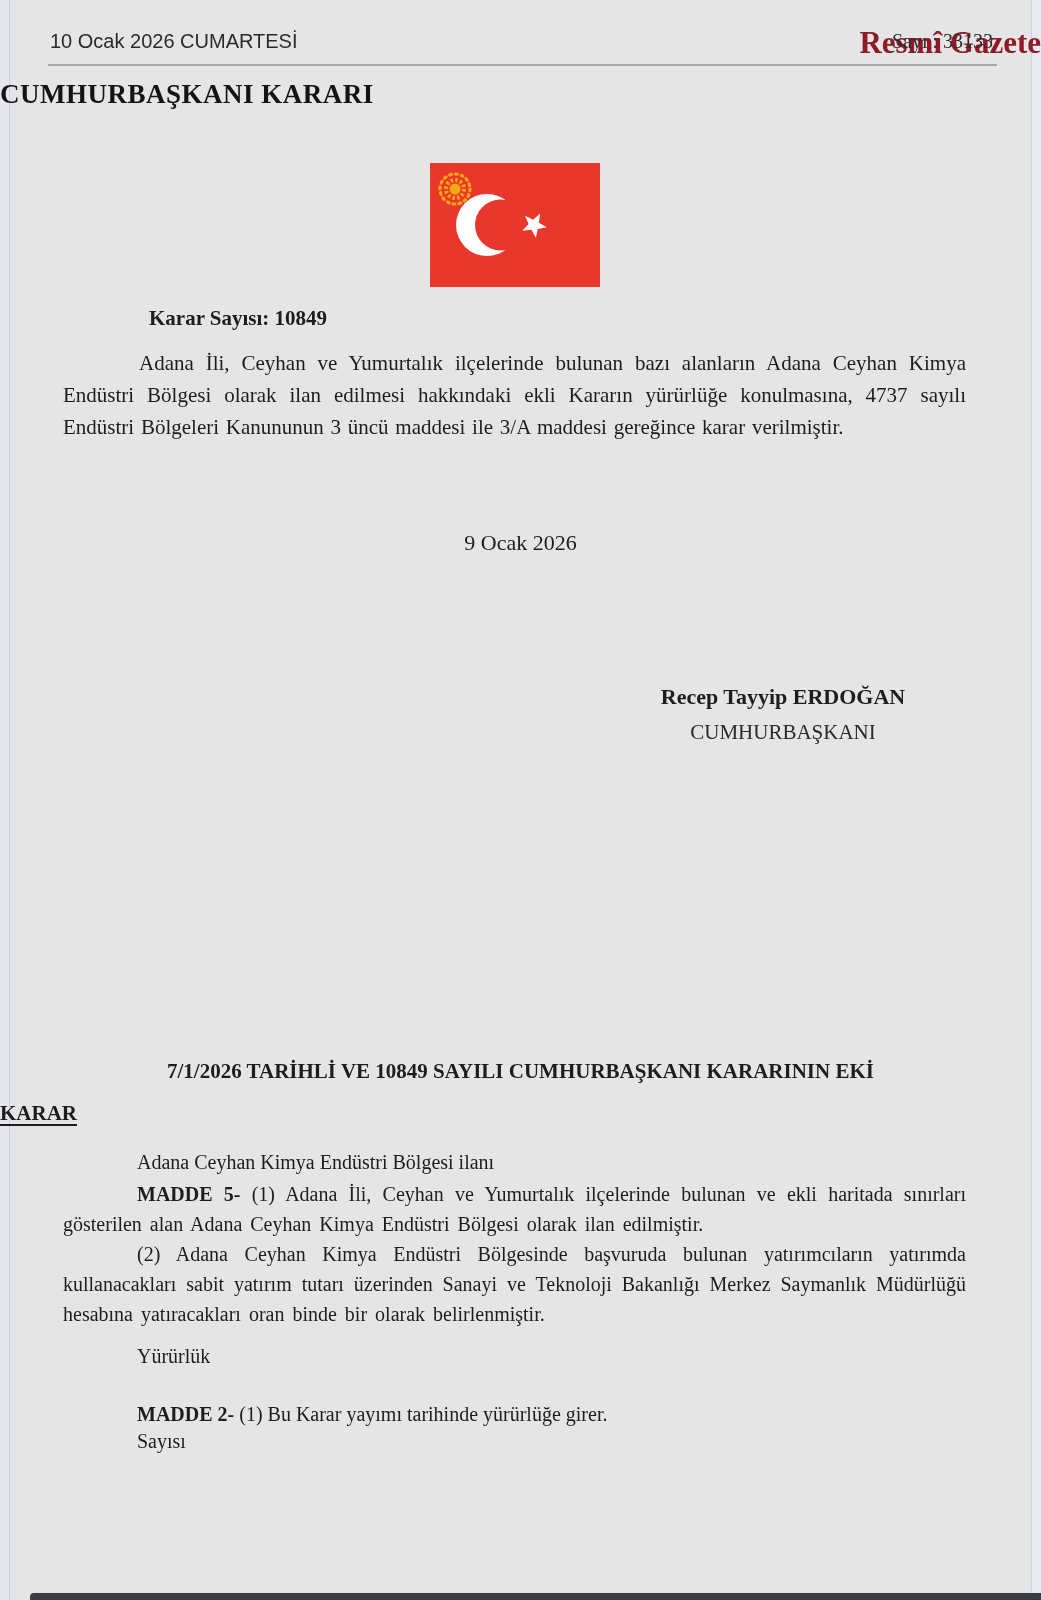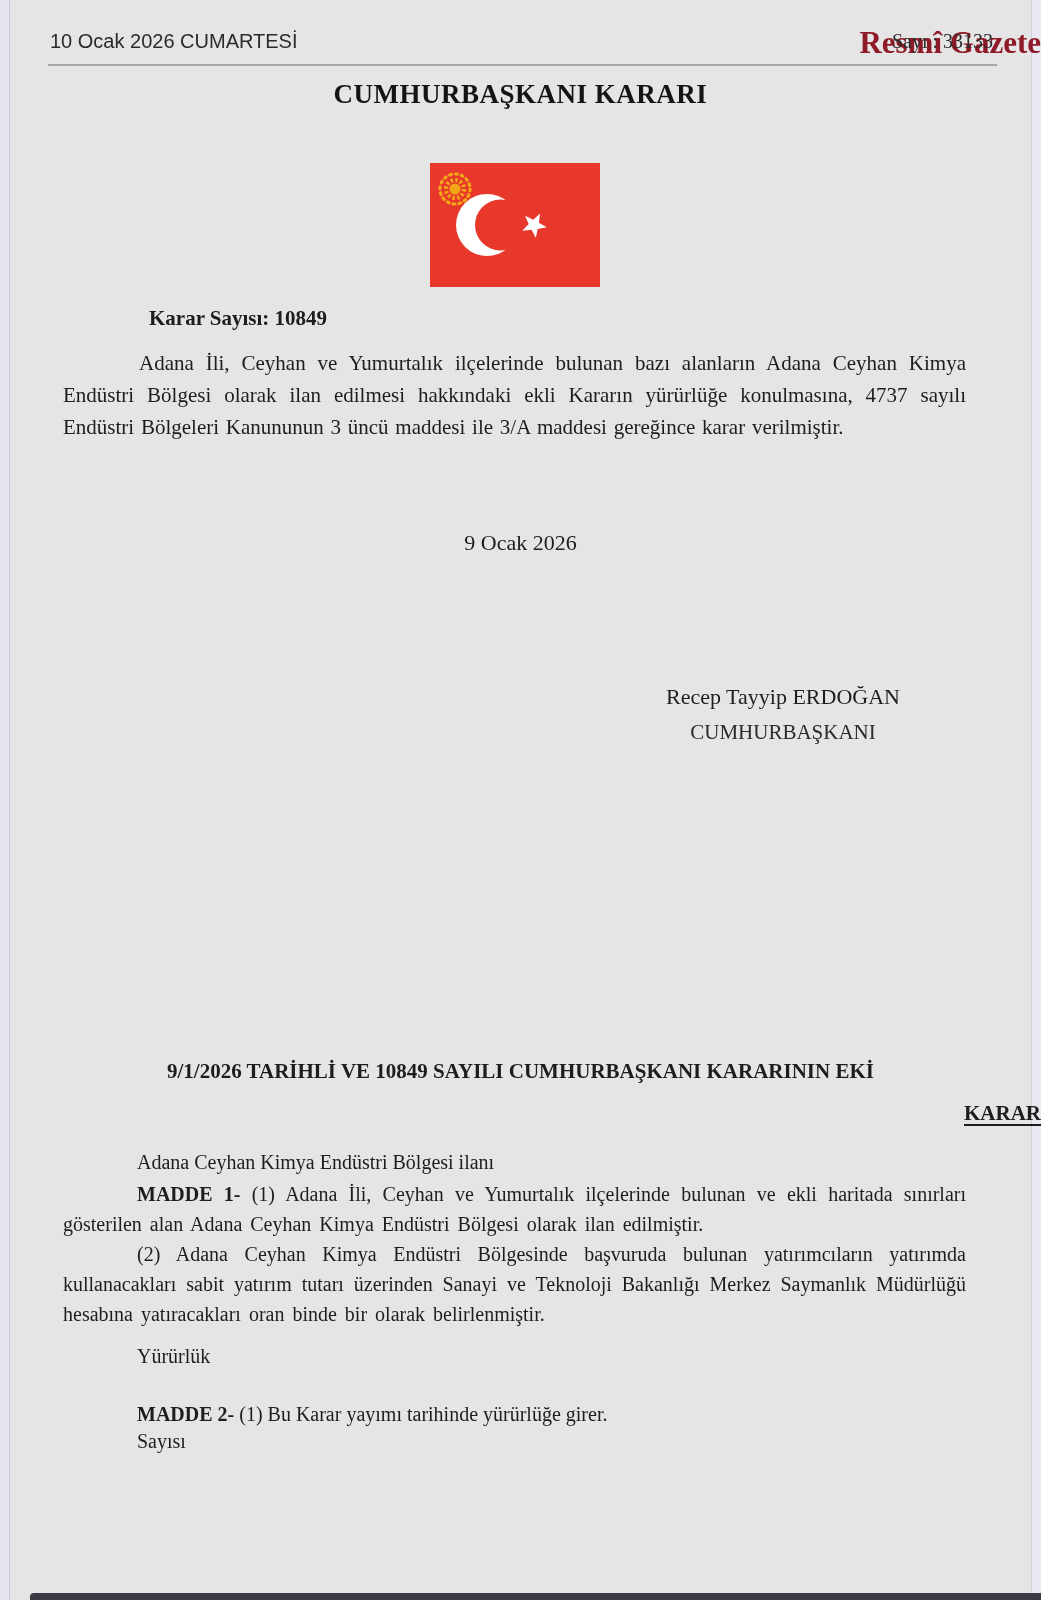--- a/index.html
+++ b/index.html
@@ -38,21 +38,21 @@
     position:absolute;right:48px;top:30px;
     font-family:Liberation Serif, serif;
     font-size:20px;color:#2b2b2d;white-space:nowrap;
   }
   .masthead-divider{
     position:absolute;left:48px;right:44px;top:64px;height:2px;
     background:#a7a7ab;
   }
   .doc-title{
     position:absolute;left:0;top:79px;width:100%;
-    text-align:center;font-weight:bold;font-size:27px;
+    font-weight:bold;font-size:27px;
     letter-spacing:0.5px;color:#141416;white-space:nowrap;
   }
   .flag{
     position:absolute;left:430px;top:163px;width:170px;height:124px;
   }
   .karar-no{
     position:absolute;left:125px;top:306px;
     font-weight:bold;font-size:21px;white-space:nowrap;margin-left:24px;
   }
   .body-par{
@@ -61,29 +61,29 @@
     text-indent:76px;word-spacing:1.5px;
   }
   .decision-date{
     position:absolute;left:0;top:530px;width:100%;
     text-align:center;font-size:22px;
   }
   .signature{
     position:absolute;left:571px;top:684px;width:424px;
     text-align:center;
   }
-  .sig-name{font-weight:normal;font-size:22px;white-space:nowrap;}
+  .sig-name{font-weight:bold;font-size:22px;white-space:nowrap;}
   .sig-title{font-size:21px;margin-top:10px;color:#2a2a2c;white-space:nowrap;}
   .annex-h1{
     position:absolute;left:0;top:1059px;width:100%;
     text-align:center;font-weight:bold;font-size:21px;white-space:nowrap;
   }
   .annex-h2{
     position:absolute;left:0;top:1101px;width:100%;
-    text-align:right;font-weight:bold;font-size:21px;
+    text-align:left;font-weight:bold;font-size:21px;
   }
   .annex-h2 span{text-decoration:underline;text-underline-offset:4px;}
   .sec-title{
     position:absolute;left:137px;font-weight:normal;font-size:20px;white-space:nowrap;
   }
   .sec1{top:1151px;}
   .sec2{top:1345px;}
   .sec3{top:1430px;}
   .annex-body{
     position:absolute;left:63px;top:1179px;width:903px;
@@ -134,27 +134,27 @@
 
   <div class="body-par">Adana İli, Ceyhan ve Yumurtalık ilçelerinde bulunan bazı alanların Adana Ceyhan Kimya Endüstri Bölgesi olarak ilan edilmesi hakkındaki ekli Kararın yürürlüğe konulmasına, 4737 sayılı Endüstri Bölgeleri Kanununun 3 üncü maddesi ile 3/A maddesi gereğince karar verilmiştir.</div>
 
   <div class="decision-date">9 Ocak 2026</div>
 
   <div class="signature">
     <div class="sig-name">Recep Tayyip ERDOĞAN</div>
     <div class="sig-title">CUMHURBAŞKANI</div>
   </div>
 
-  <div class="annex-h1">9/1/2026 TARİHLİ VE 10849 SAYILI CUMHURBAŞKANI KARARININ EKİ</div>
+  <div class="annex-h1">7/1/2026 TARİHLİ VE 10849 SAYILI CUMHURBAŞKANI KARARININ EKİ</div>
   <div class="annex-h2"><span>KARAR</span></div>
 
   <div class="sec-title sec1">Adana Ceyhan Kimya Endüstri Bölgesi ilanı</div>
 
   <div class="annex-body">
-    <p><span class="b">MADDE 1-</span><span> (1) Adana İli, Ceyhan ve Yumurtalık ilçelerinde bulunan ve ekli haritada sınırları gösterilen alan Adana Ceyhan Kimya Endüstri Bölgesi olarak ilan edilmiştir.</span></p>
+    <p><span class="b">MADDE 5-</span><span> (1) Adana İli, Ceyhan ve Yumurtalık ilçelerinde bulunan ve ekli haritada sınırları gösterilen alan Adana Ceyhan Kimya Endüstri Bölgesi olarak ilan edilmiştir.</span></p>
     <p>(2) Adana Ceyhan Kimya Endüstri Bölgesinde başvuruda bulunan yatırımcıların yatırımda kullanacakları sabit yatırım tutarı üzerinden Sanayi ve Teknoloji Bakanlığı Merkez Saymanlık Müdürlüğü hesabına yatıracakları oran binde bir olarak belirlenmiştir.</p>
   </div>
 
   <div class="sec-title sec2">Yürürlük</div>
   <div class="madde-line m2"><span class="b">MADDE 2-</span><span> (1) Bu Karar yayımı tarihinde yürürlüğe girer.</span></div>
 
   <div class="sec-title sec3">Sayısı</div>
 
   <div class="bottom-bar"></div>
 </div>

